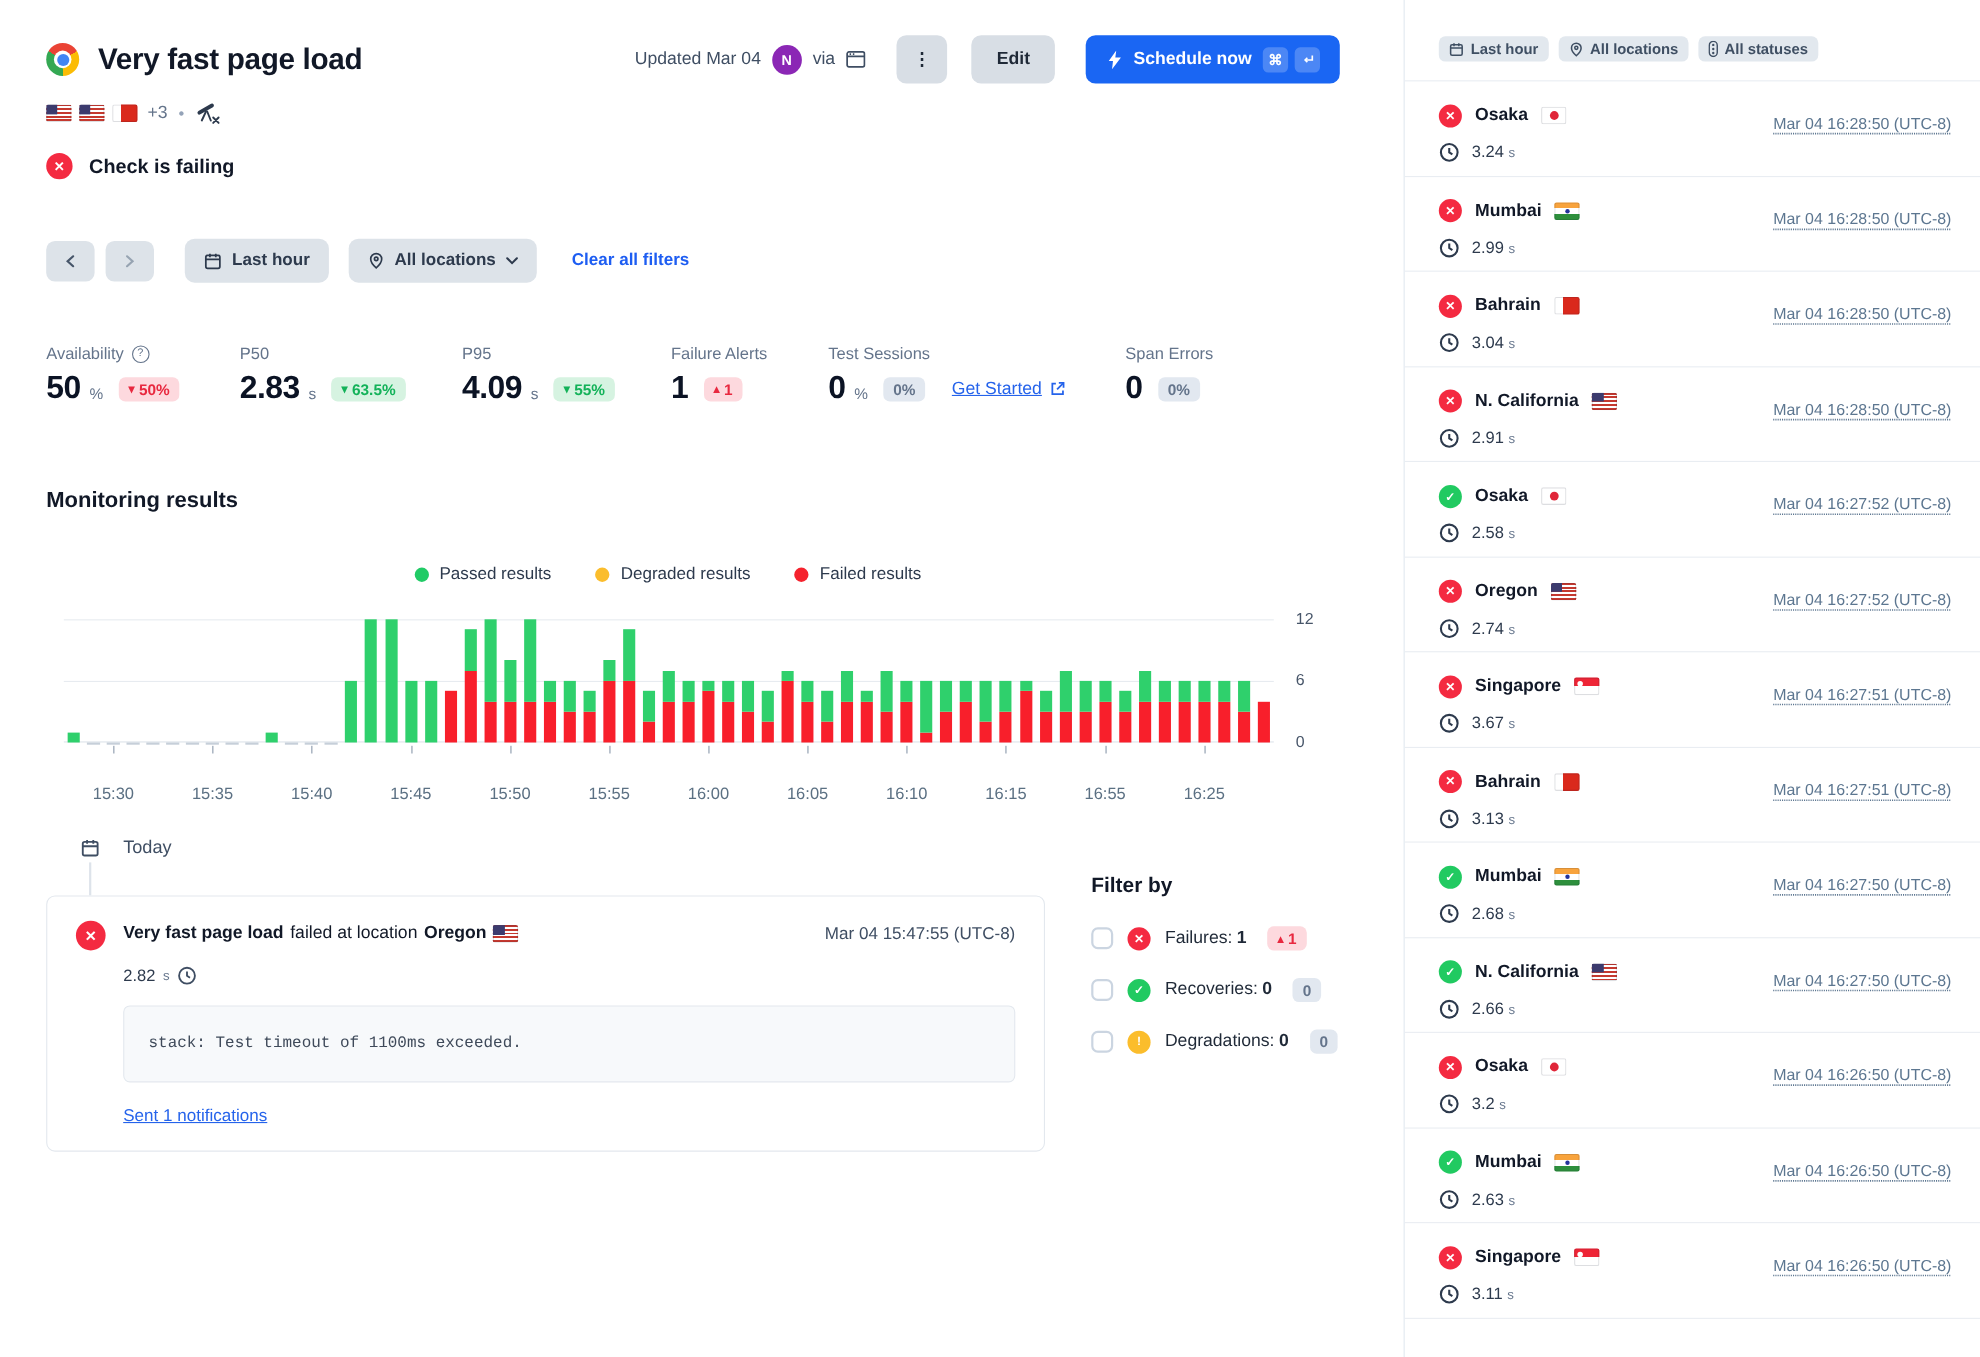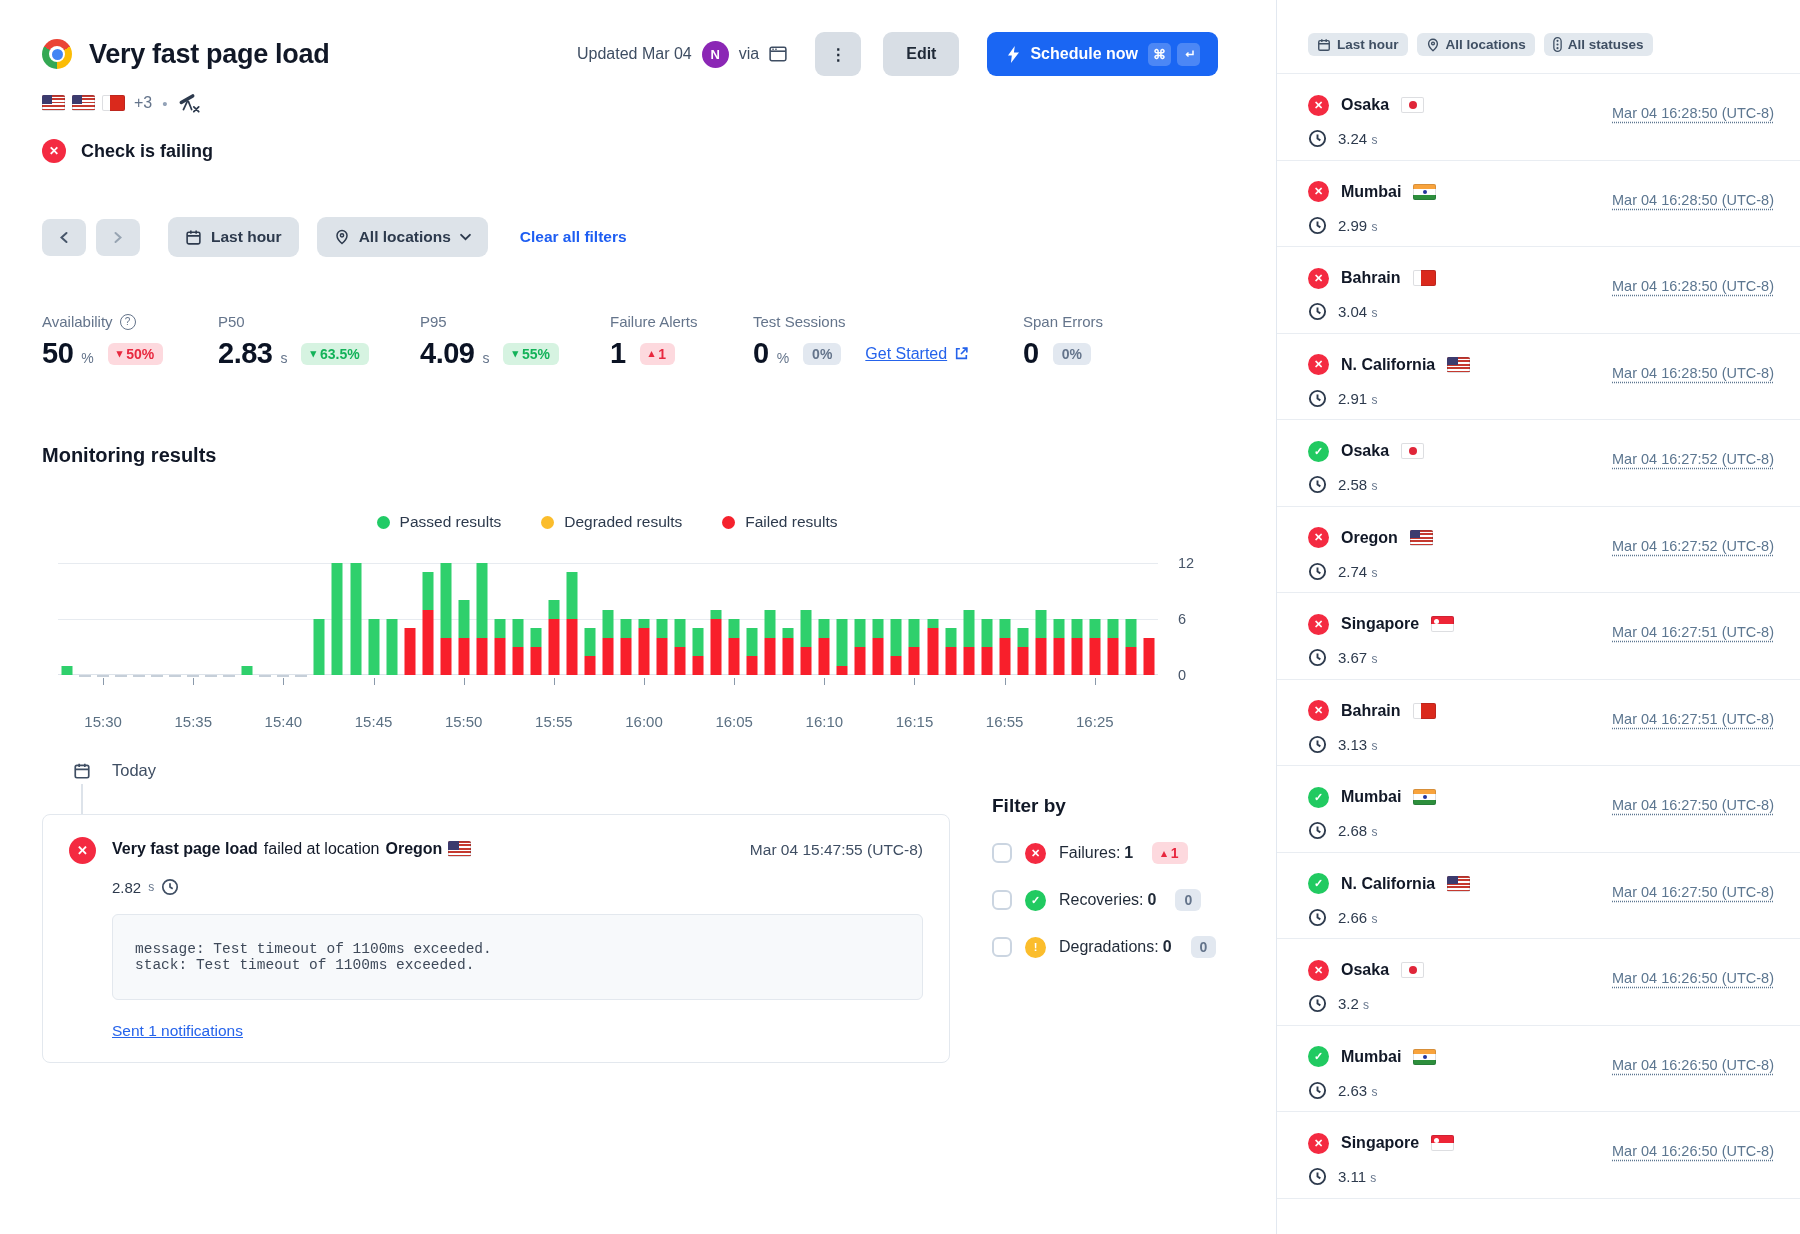--- a/index.html
+++ b/index.html
@@ -630,21 +630,20 @@
             <span>2.82</span>
             <span class="small-s">s</span>
             <span>
                 <svg viewBox="0 0 16 16" width="18" height="18" fill="none" stroke="#3f4e63" stroke-width="1.5">
                   <circle cx="8" cy="8" r="6.4"></circle>
                   <path d="M8 4.6V8l2.4 1.6"></path>
                 </svg>
               </span>
           </div>
           <div class="codebox">
-            <div class="cline">message: Test timeout of 1100ms exceeded.</div>
             <div class="cline">stack: Test timeout of 1100ms exceeded.</div>
           </div>
           <a class="sent-link">Sent 1 notifications</a>
         </div>
       </div>
       <div class="filterby">
         <div class="fb-title">Filter by</div>
         <div id="fb-rows">
             <div class="fb-row">
               <span class="cbox"></span>

